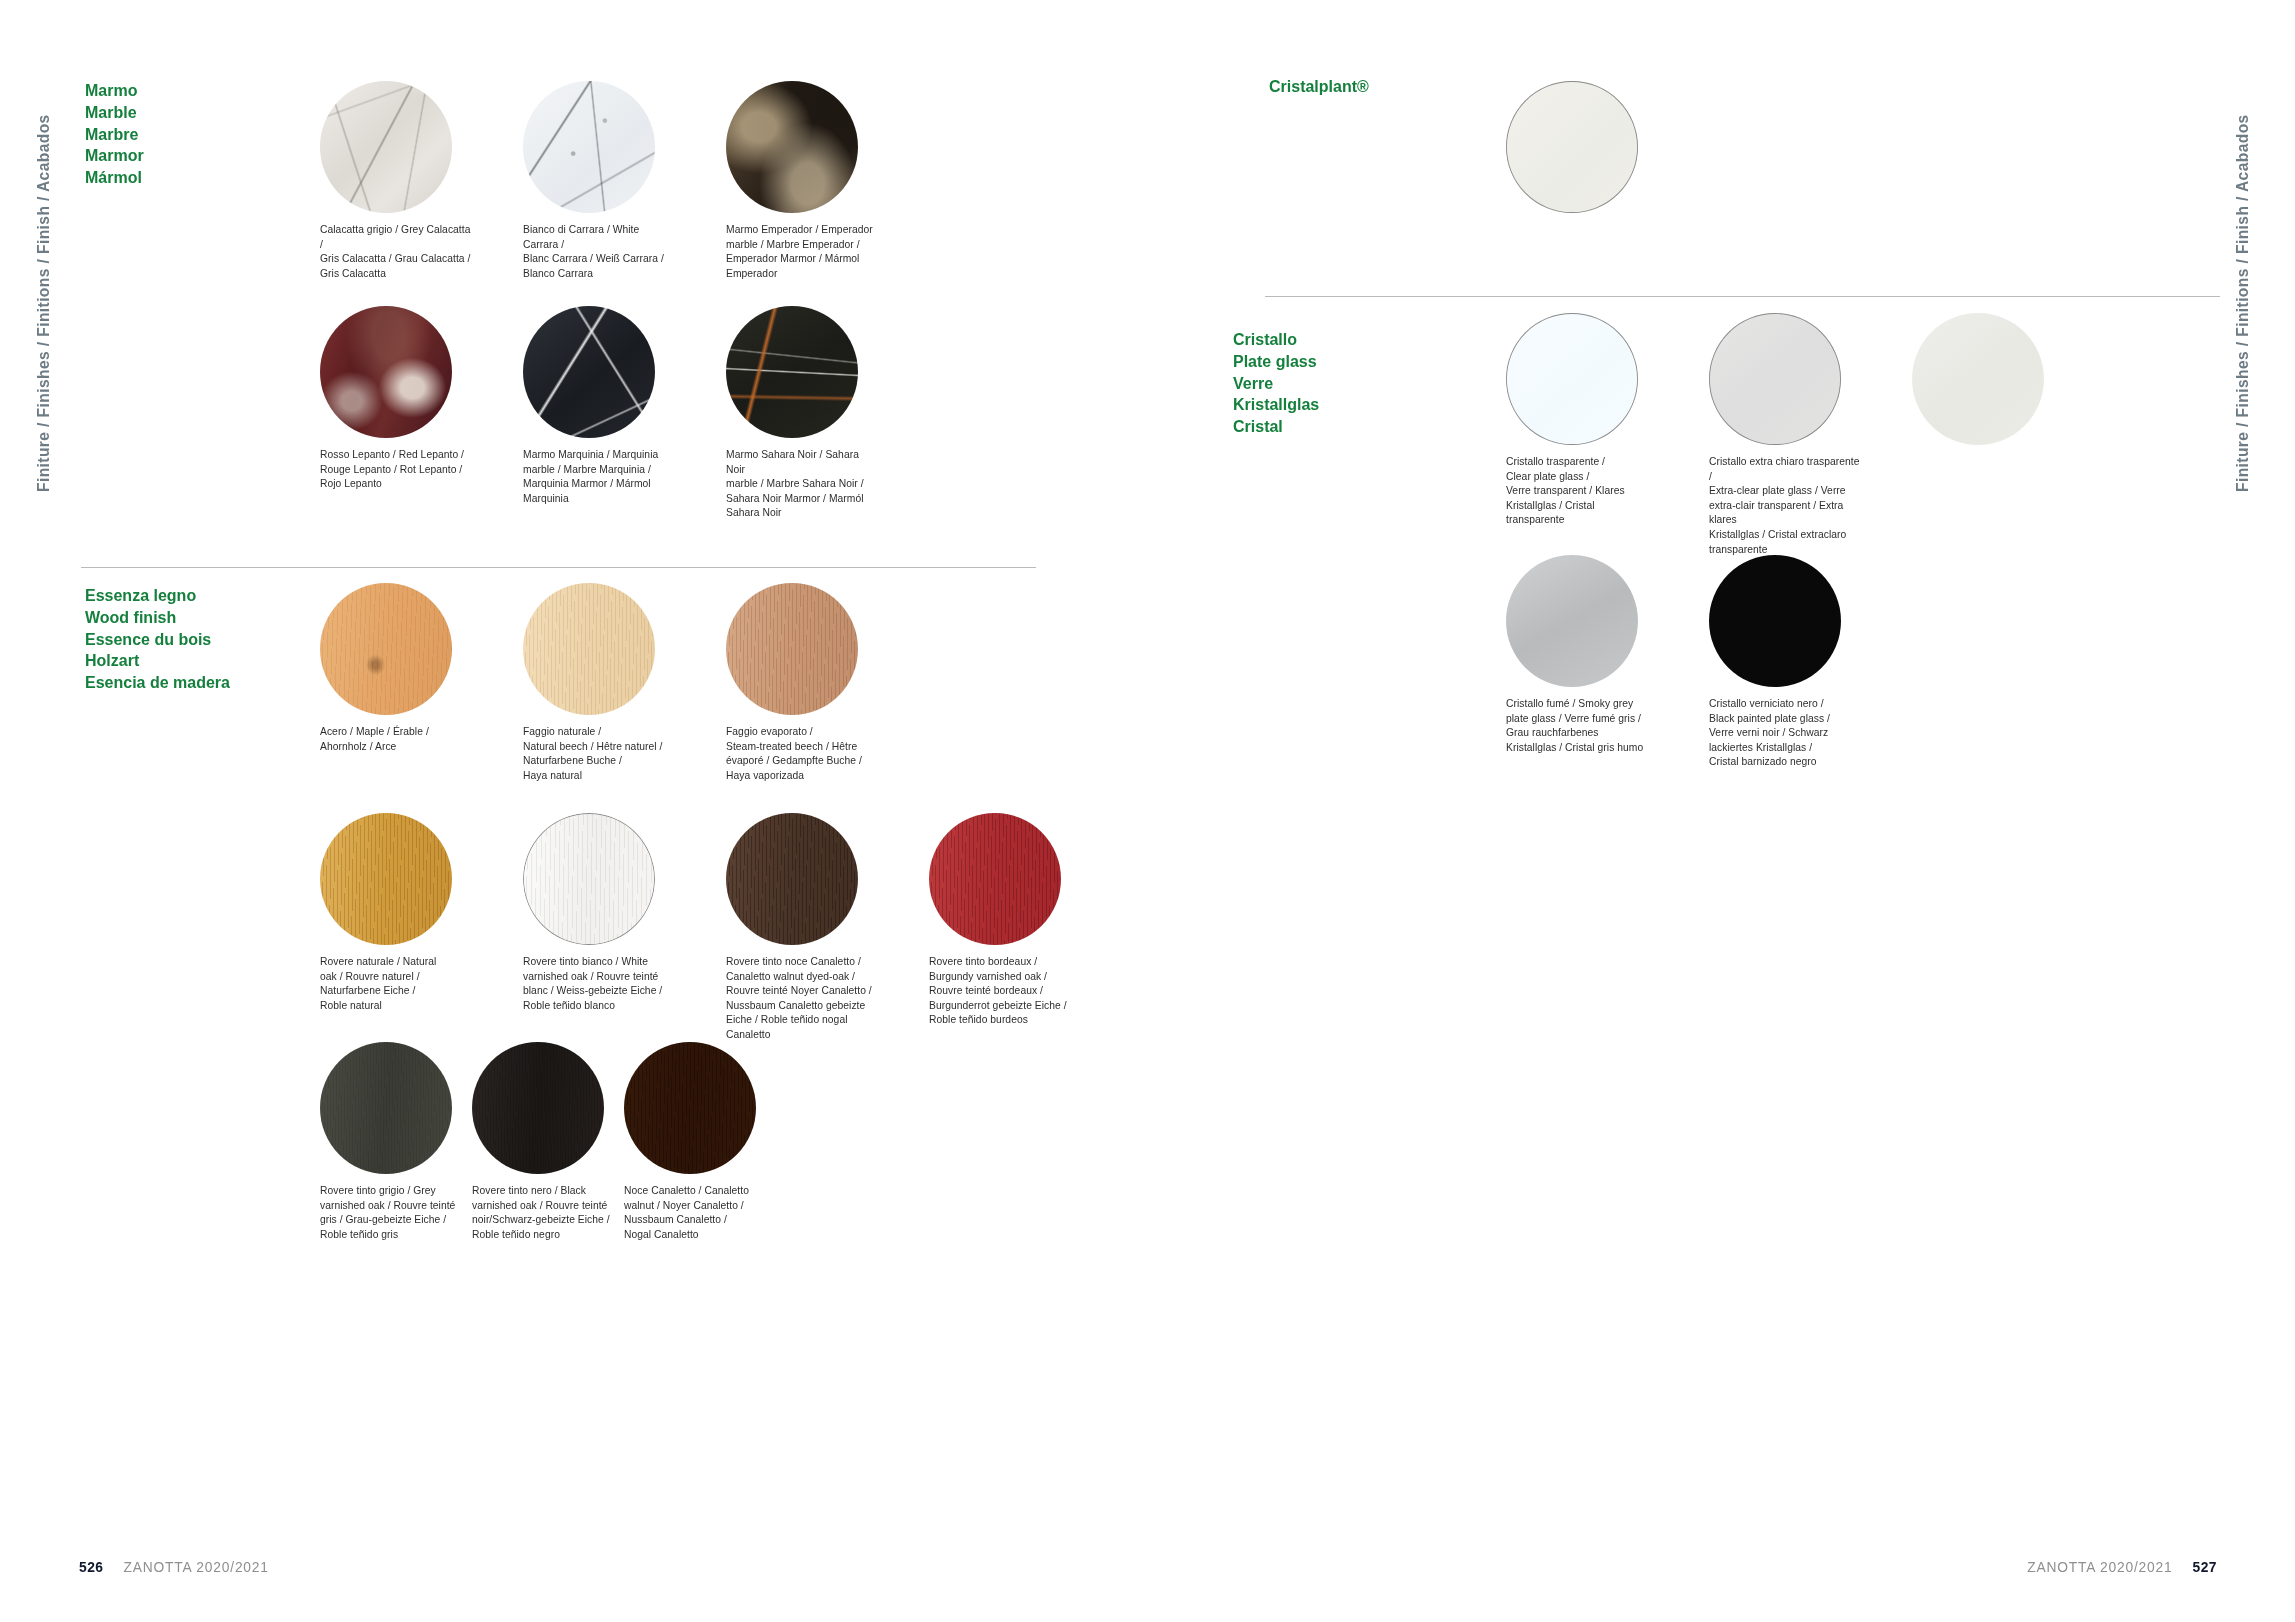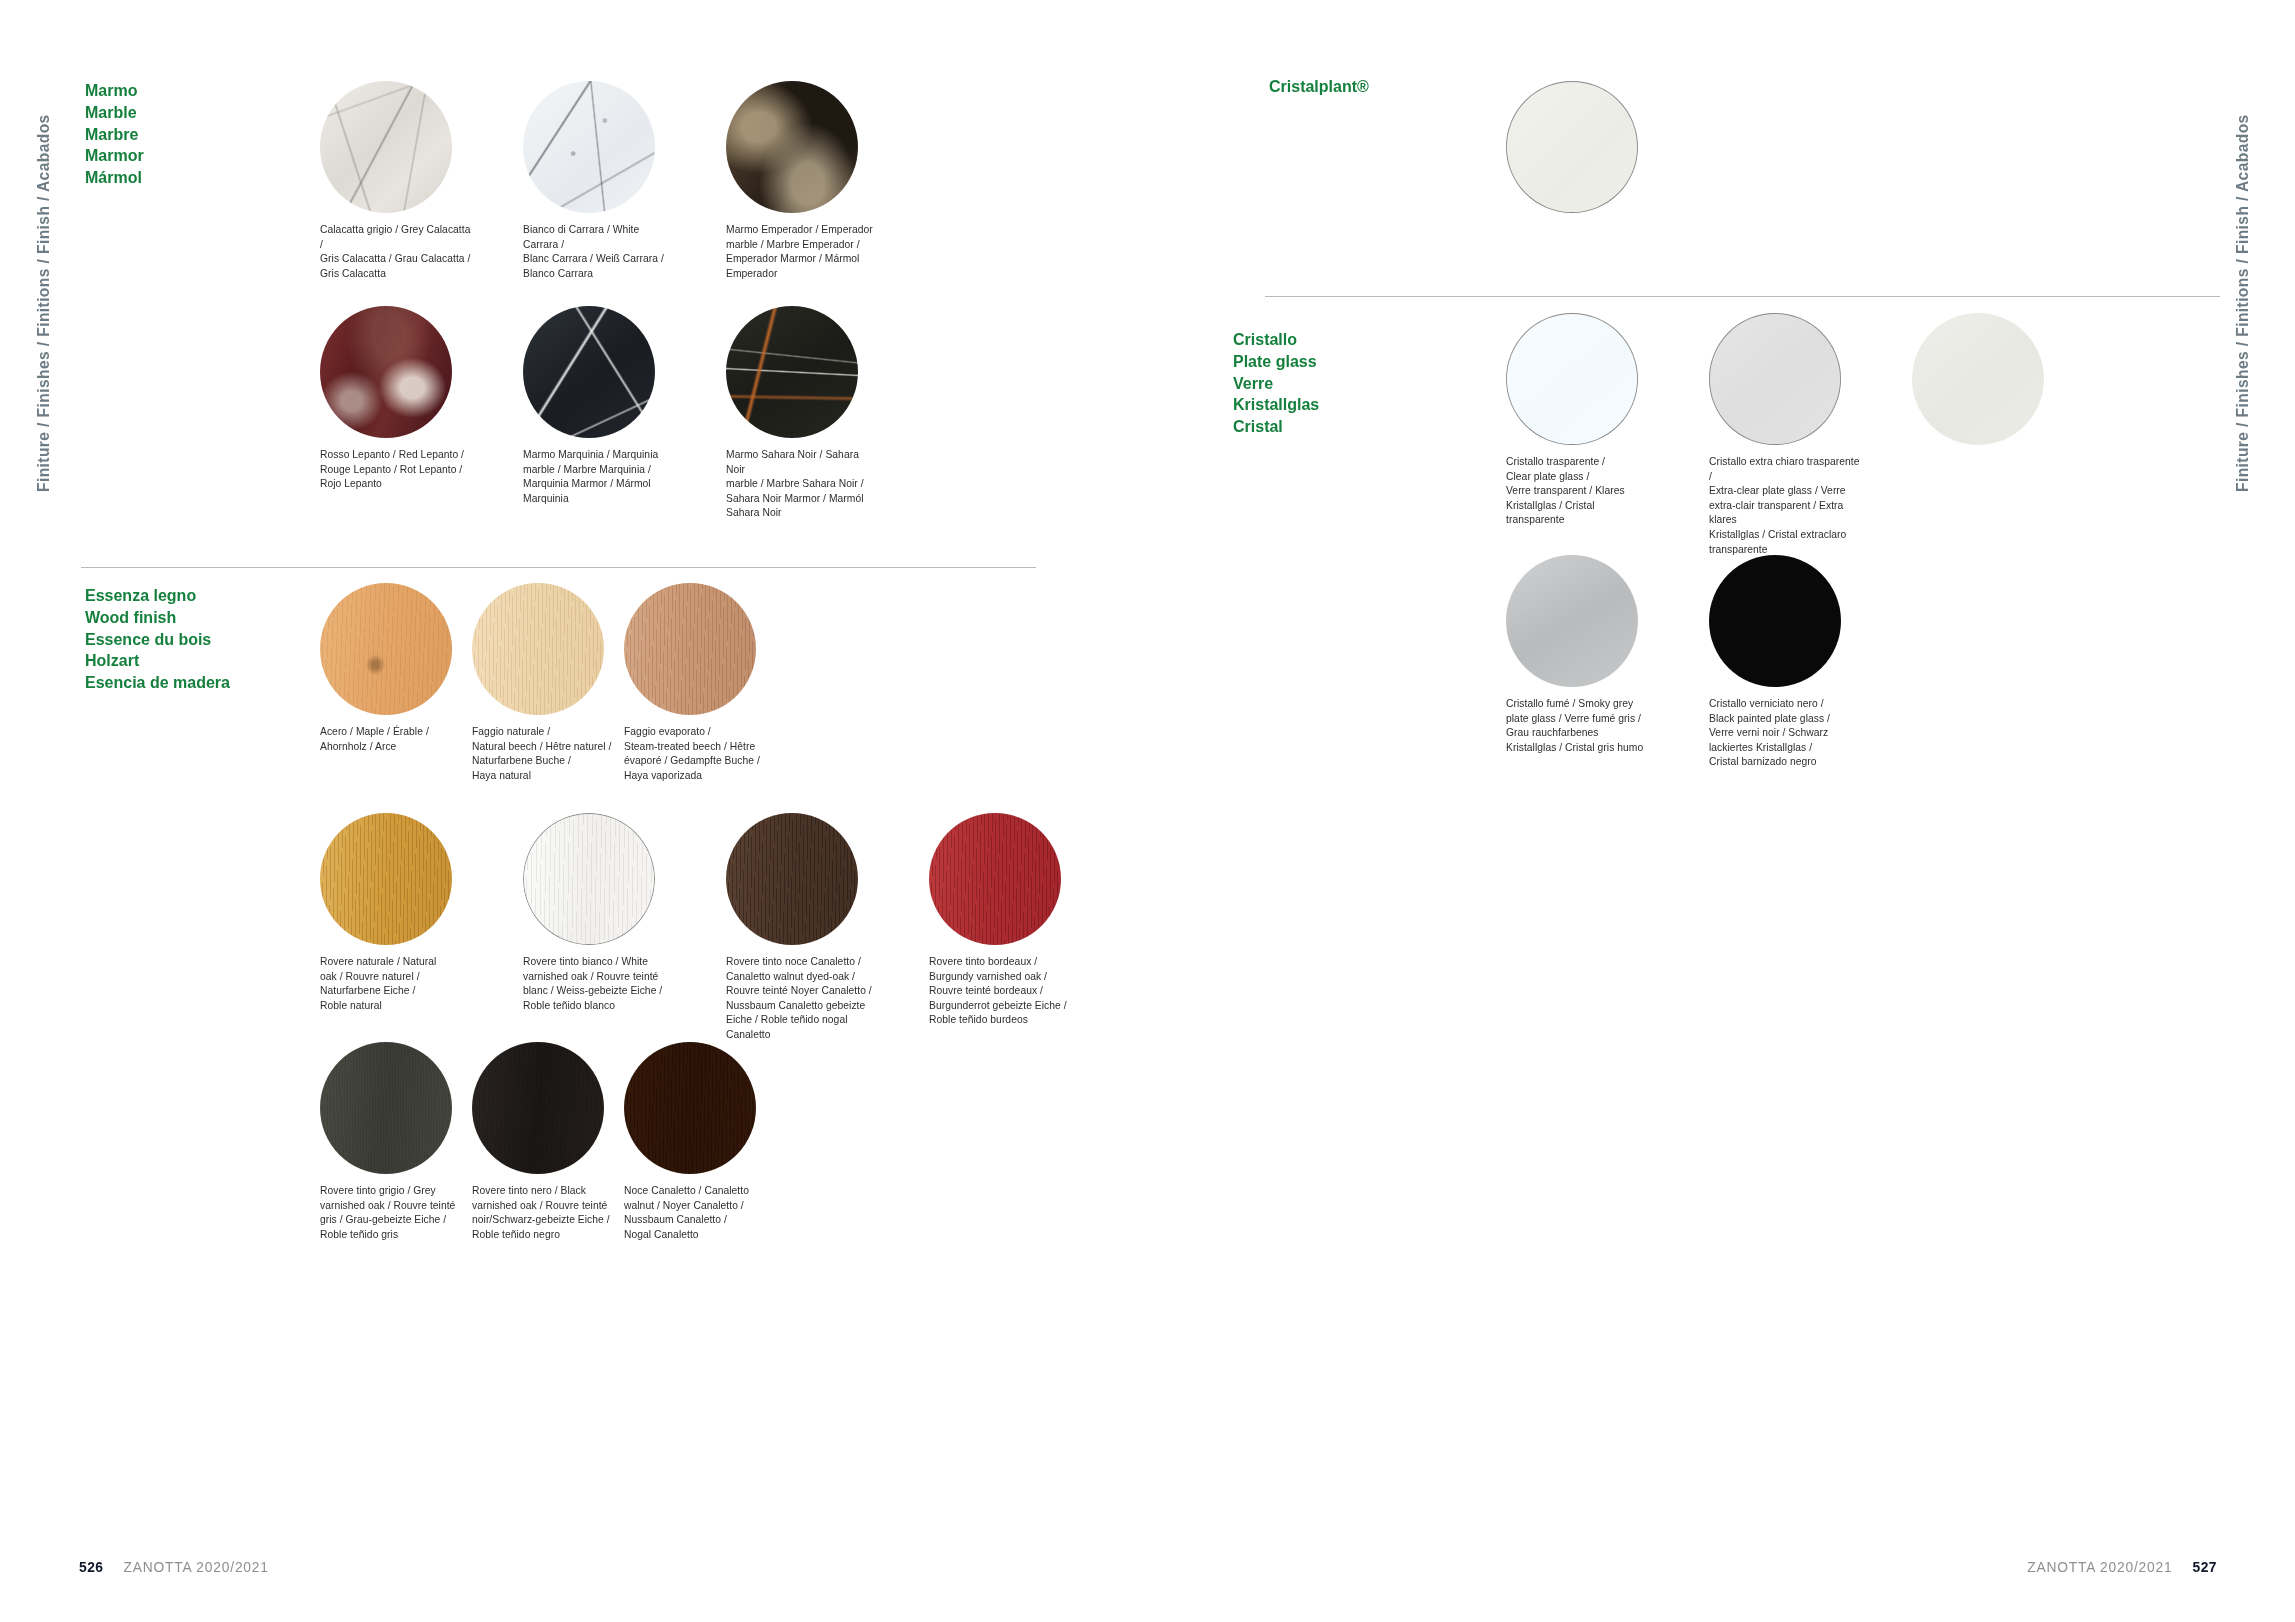--- a/index.html
+++ b/index.html
@@ -338,21 +338,21 @@
   <div class="rule" style="left:81px; top:567px; width:955px;"></div>
 
   <div class="section" style="left:85px; top:585px;">
     <div class="section-title">Essenza legno
 Wood finish
 Essence du bois
 Holzart
 Esencia de madera</div>
   </div>
 
-  <div class="swatch-row" style="left:320px; top:583px; ">
+  <div class="swatch-row" style="left:320px; top:583px; gap:51px;">
     <div class="swatch">
       <div class="disc wood tx-acero"></div>
       <div class="caption">Acero / Maple / Érable /
 Ahornholz / Arce</div>
     </div>
     <div class="swatch">
       <div class="disc wood tx-faggio-nat"></div>
       <div class="caption">Faggio naturale /
 Natural beech / Hêtre naturel /
 Naturfarbene Buche /

